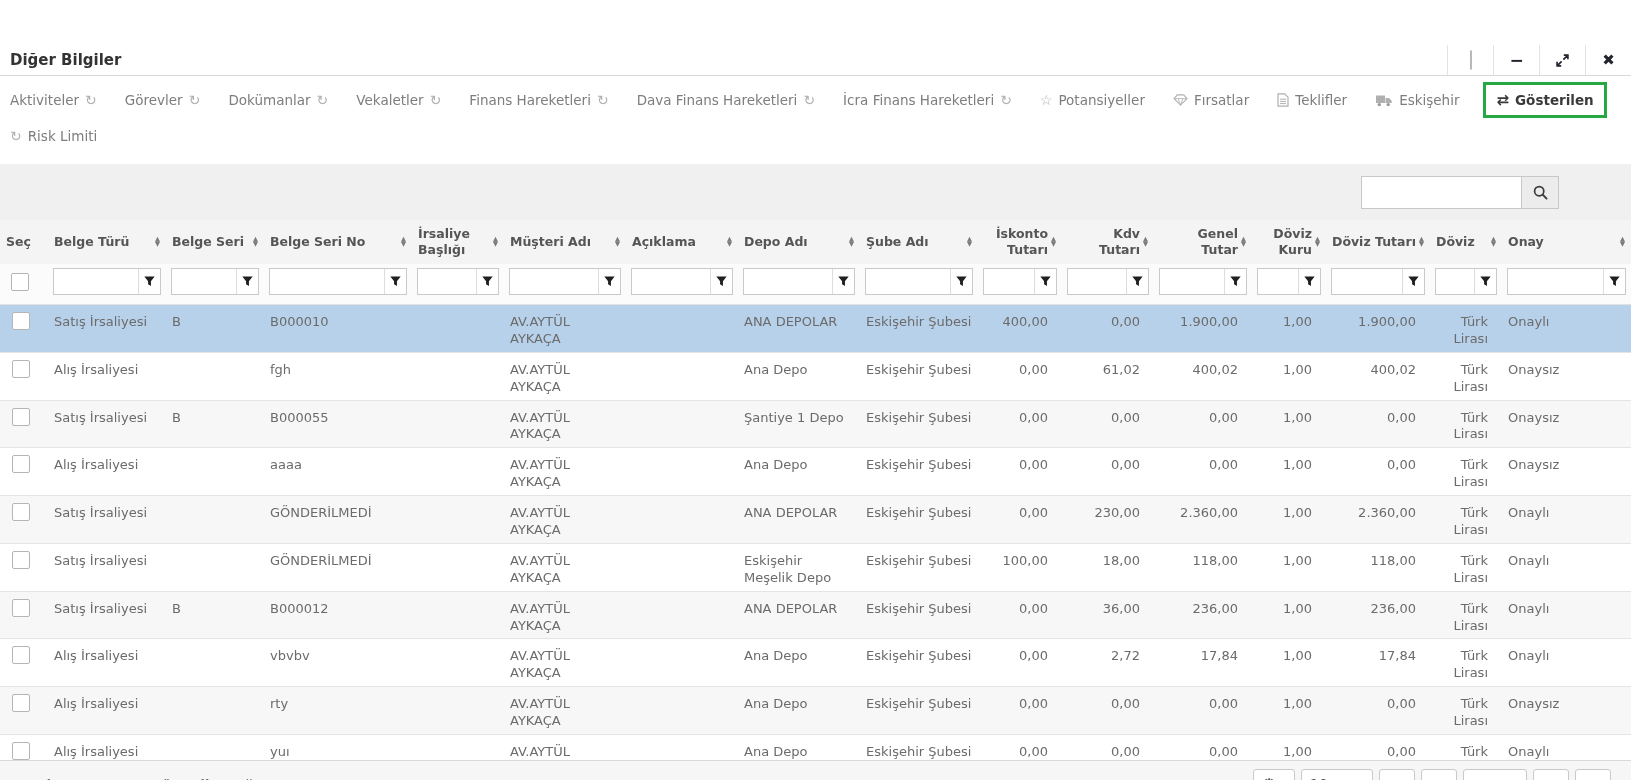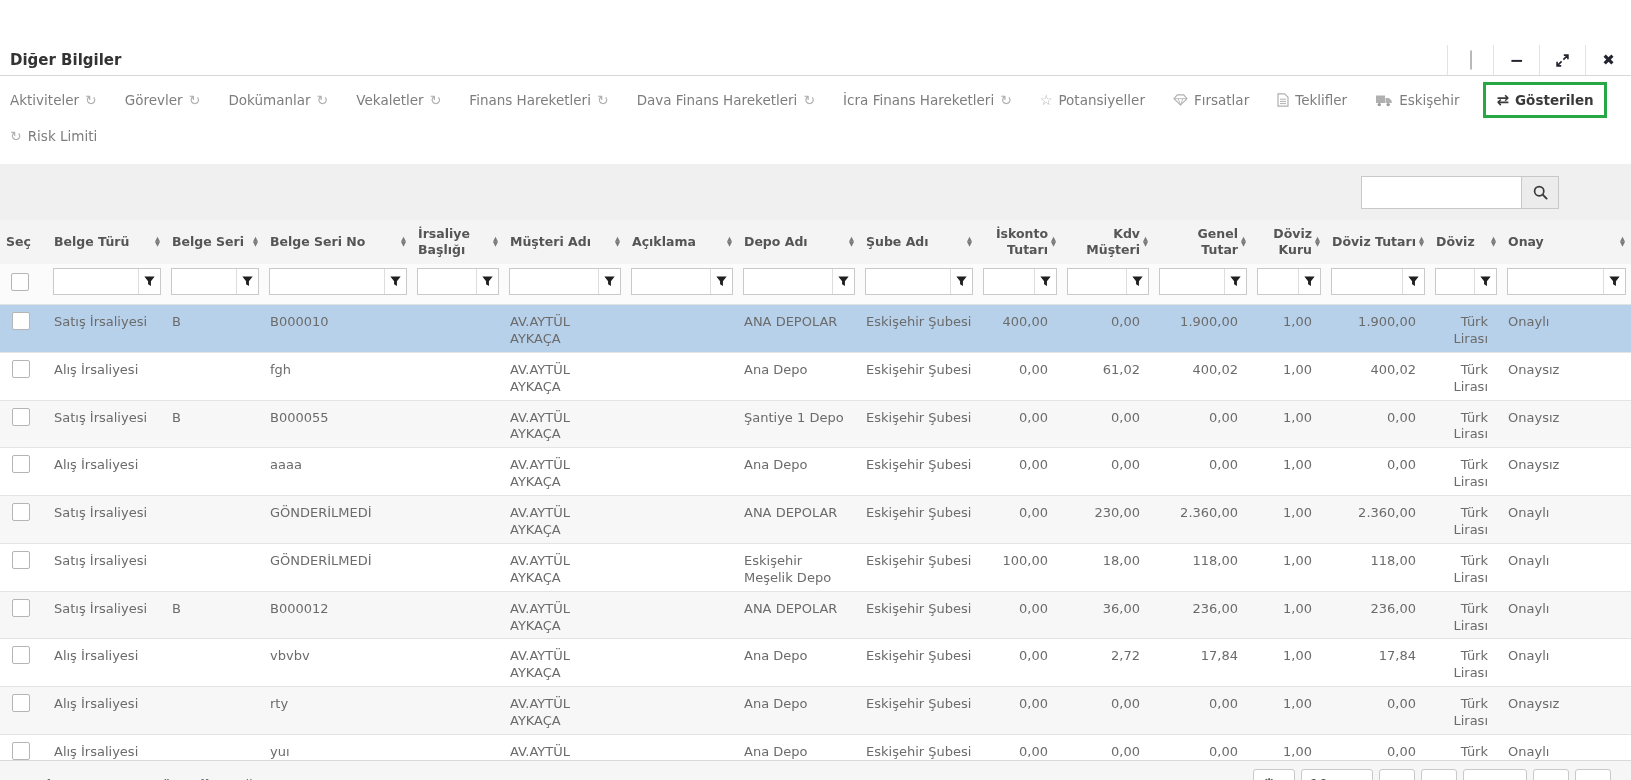--- a/index.html
+++ b/index.html
@@ -318,21 +318,21 @@
               <div class="th-inner">
                 <span class="th-label">İskonto Tutarı</span>
                 <span class="sort">
                   <span>▲</span>
                   <span>▼</span>
                 </span>
               </div>
             </th>
             <th class="num">
               <div class="th-inner">
-                <span class="th-label">Kdv Müşteri</span>
+                <span class="th-label">Kdv Tutarı</span>
                 <span class="sort">
                   <span>▲</span>
                   <span>▼</span>
                 </span>
               </div>
             </th>
             <th class="num">
               <div class="th-inner">
                 <span class="th-label">Genel Tutar</span>
                 <span class="sort">

